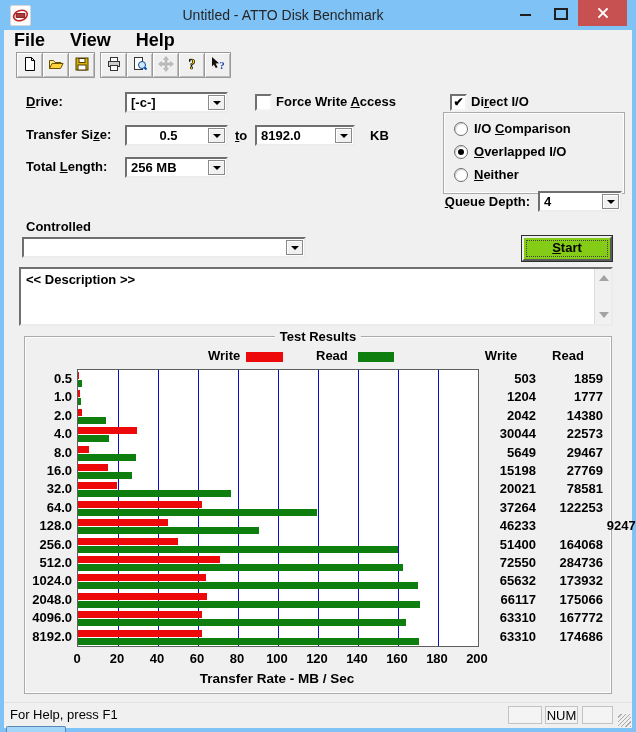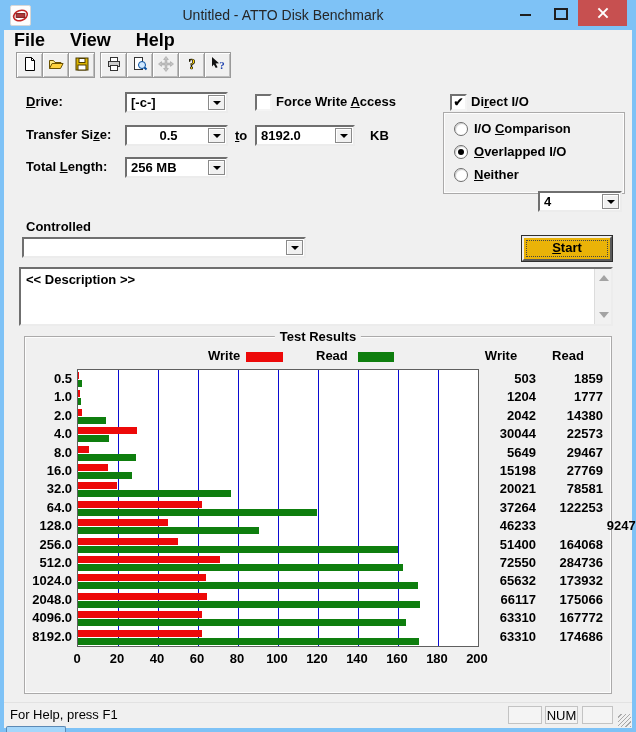--- a/index.html
+++ b/index.html
@@ -41,21 +41,21 @@
   .chk{position:absolute;width:13px;height:13px;background:#fff;border:2px solid;box-sizing:content-box;
        border-color:#717171 #f4f4f4 #f4f4f4 #717171;font-size:12px;line-height:12px;text-align:center;}
   .chk .mark{visibility:hidden;font-weight:bold;}
   .chk.on .mark{visibility:visible;}
   .radio{position:absolute;width:12px;height:12px;border:1px solid #6e6e6e;border-radius:50%;background:#fff;
          box-shadow:inset 1px 1px 1px #cfcfcf;}
   .radio.on:after{content:"";position:absolute;left:3px;top:3px;width:6px;height:6px;border-radius:50%;background:#000;}
   .groupbox{position:absolute;border:1px solid #abaaaa;box-shadow:inset 0 0 0 1px #fdfdfd;}
   .gtitle{position:absolute;top:-8px;left:50%;transform:translateX(-50%);background:#f0f0f0;
           padding:0 5px;white-space:nowrap;}
-  .pushbtn{position:absolute;background:#eab308;border:2px solid;border-color:#eeeeee #5a5a5a #5a5a5a #eeeeee;
+  .pushbtn{position:absolute;background:#84cc16;border:2px solid;border-color:#eeeeee #5a5a5a #5a5a5a #eeeeee;
            outline:1px solid #2e2e2e;text-align:center;box-sizing:border-box;}
   .pushbtn .focus{position:absolute;inset:2px;border:1px dotted #444;}
   .pushbtn .cap{position:relative;line-height:19px;}
   .descbox{position:absolute;background:#fff;border:2px solid;border-color:#6f6f6f #ececec #ececec #6f6f6f;
            box-sizing:border-box;}
   .descbox .txt{position:absolute;left:5px;top:3px;}
   .vsb{position:absolute;right:0;top:0;bottom:0;width:16px;background:#f1f1f1;border-left:1px solid #dcdcdc;}
   .vsb .up,.vsb .dn{position:absolute;left:4px;width:0;height:0;border-left:5px solid transparent;border-right:5px solid transparent;}
   .vsb .up{top:6px;border-bottom:6px solid #a3a3a3;}
   .vsb .dn{bottom:6px;border-top:6px solid #a3a3a3;}
@@ -204,20 +204,21 @@
 
       <div class="groupbox" style="left:439px;top:32px;width:180px;height:80px">
         <div class="radio" style="left:10px;top:9px"></div>
         <div class="abs lbl" style="left:30px;top:8px">I/O <u>C</u>omparison</div>
         <div class="radio on" style="left:10px;top:32px"></div>
         <div class="abs lbl" style="left:30px;top:31px"><u>O</u>verlapped I/O</div>
         <div class="radio" style="left:10px;top:55px"></div>
         <div class="abs lbl" style="left:30px;top:54px"><u>N</u>either</div>
       </div>
 
+      <div class="abs lbl" style="left:396px;top:114px;width:130px;text-align:right"><u>Q</u>ueue Depth:</div>
       <div class="combo" style="left:534px;top:111px;width:84px;height:21px">
         <div class="val">4</div>
         <div class="drop">
             <i></i>
           </div>
       </div>
 
       <div class="abs lbl" style="left:22px;top:139px">Controlled</div>
       <div class="combo" style="left:18px;top:157px;width:284px;height:21px">
         <div class="val"></div>
@@ -340,20 +341,21 @@
               <div class="rowlab" style="top: 254px;">2048.0</div>
               <div class="vcell vw" style="top: 254px;">66117</div>
               <div class="vcell vr" style="top: 254px;">175066</div>
               <div class="rowlab" style="top: 272px;">4096.0</div>
               <div class="vcell vw" style="top: 272px;">63310</div>
               <div class="vcell vr" style="top: 272px;">167772</div>
               <div class="rowlab" style="top: 291px;">8192.0</div>
               <div class="vcell vw" style="top: 291px;">63310</div>
               <div class="vcell vr" style="top: 291px;">174686</div>
             </div>
+          <div class="xaxis">Transfer Rate - MB / Sec</div>
         </div>
       </div>
     </div>
 
     <div class="status">
       <div class="msg">For Help, press F1</div>
       <div class="pane" style="left:504px;width:34px"></div>
       <div class="pane" style="left:541px;width:33px">NUM</div>
       <div class="pane" style="left:578px;width:31px"></div>
       <div class="grip"></div>

